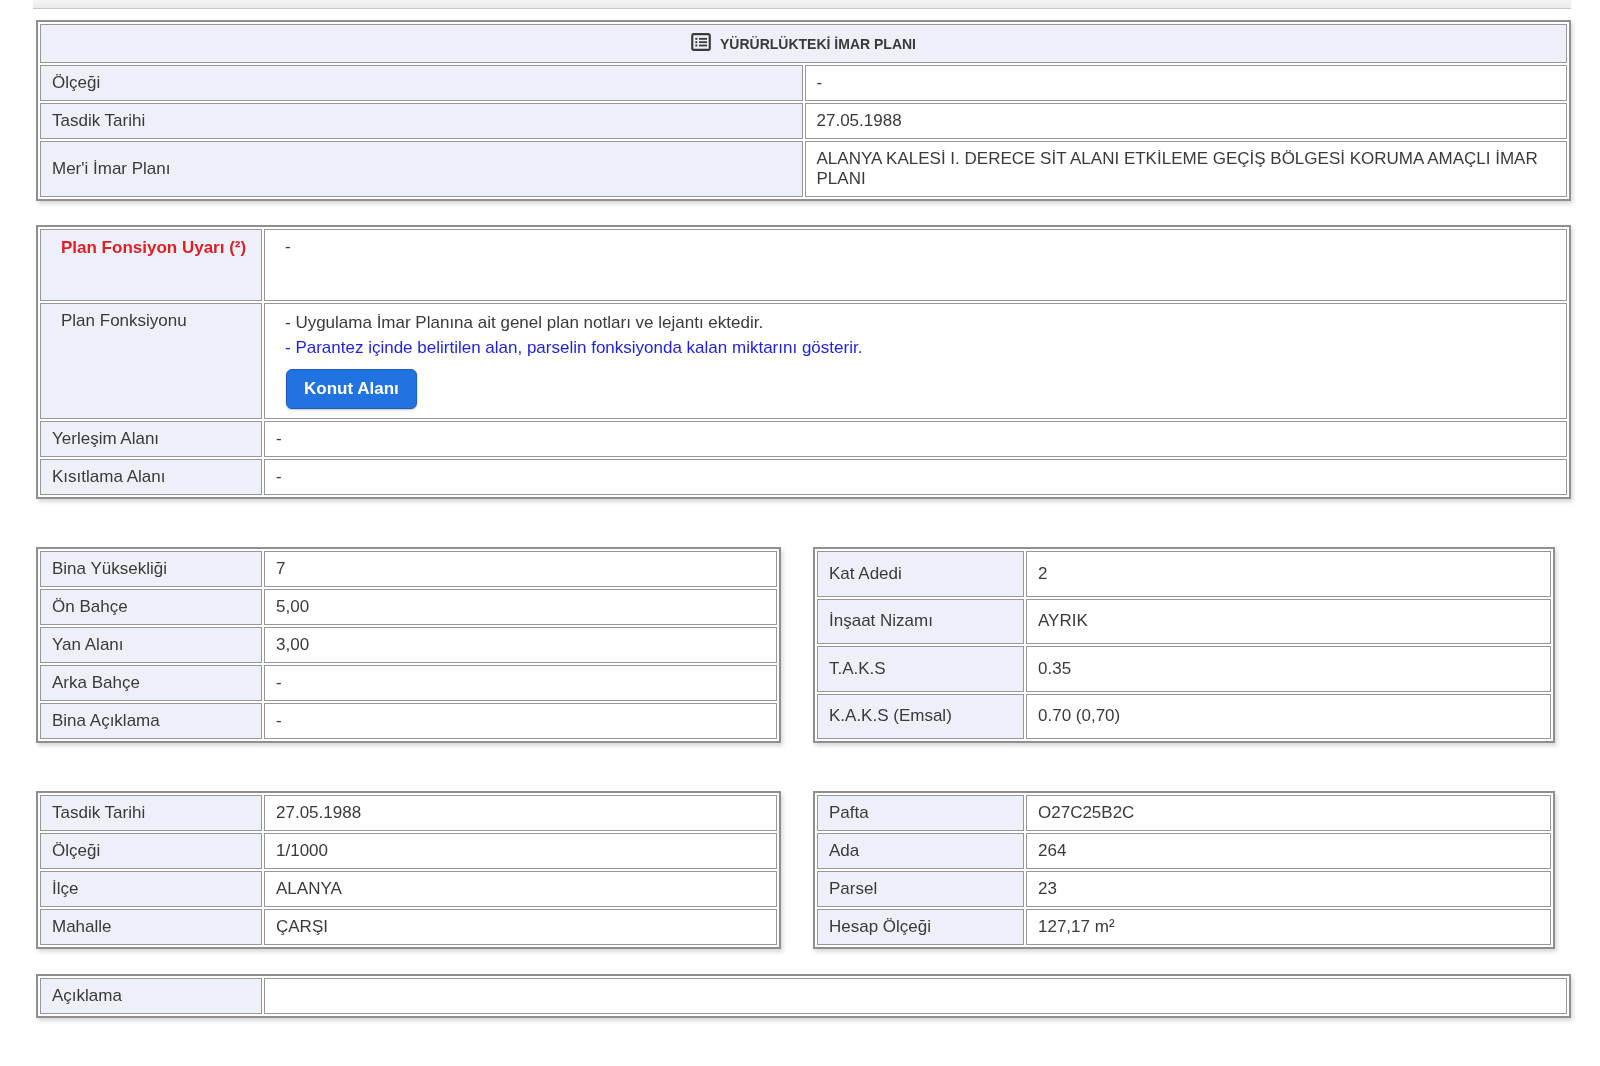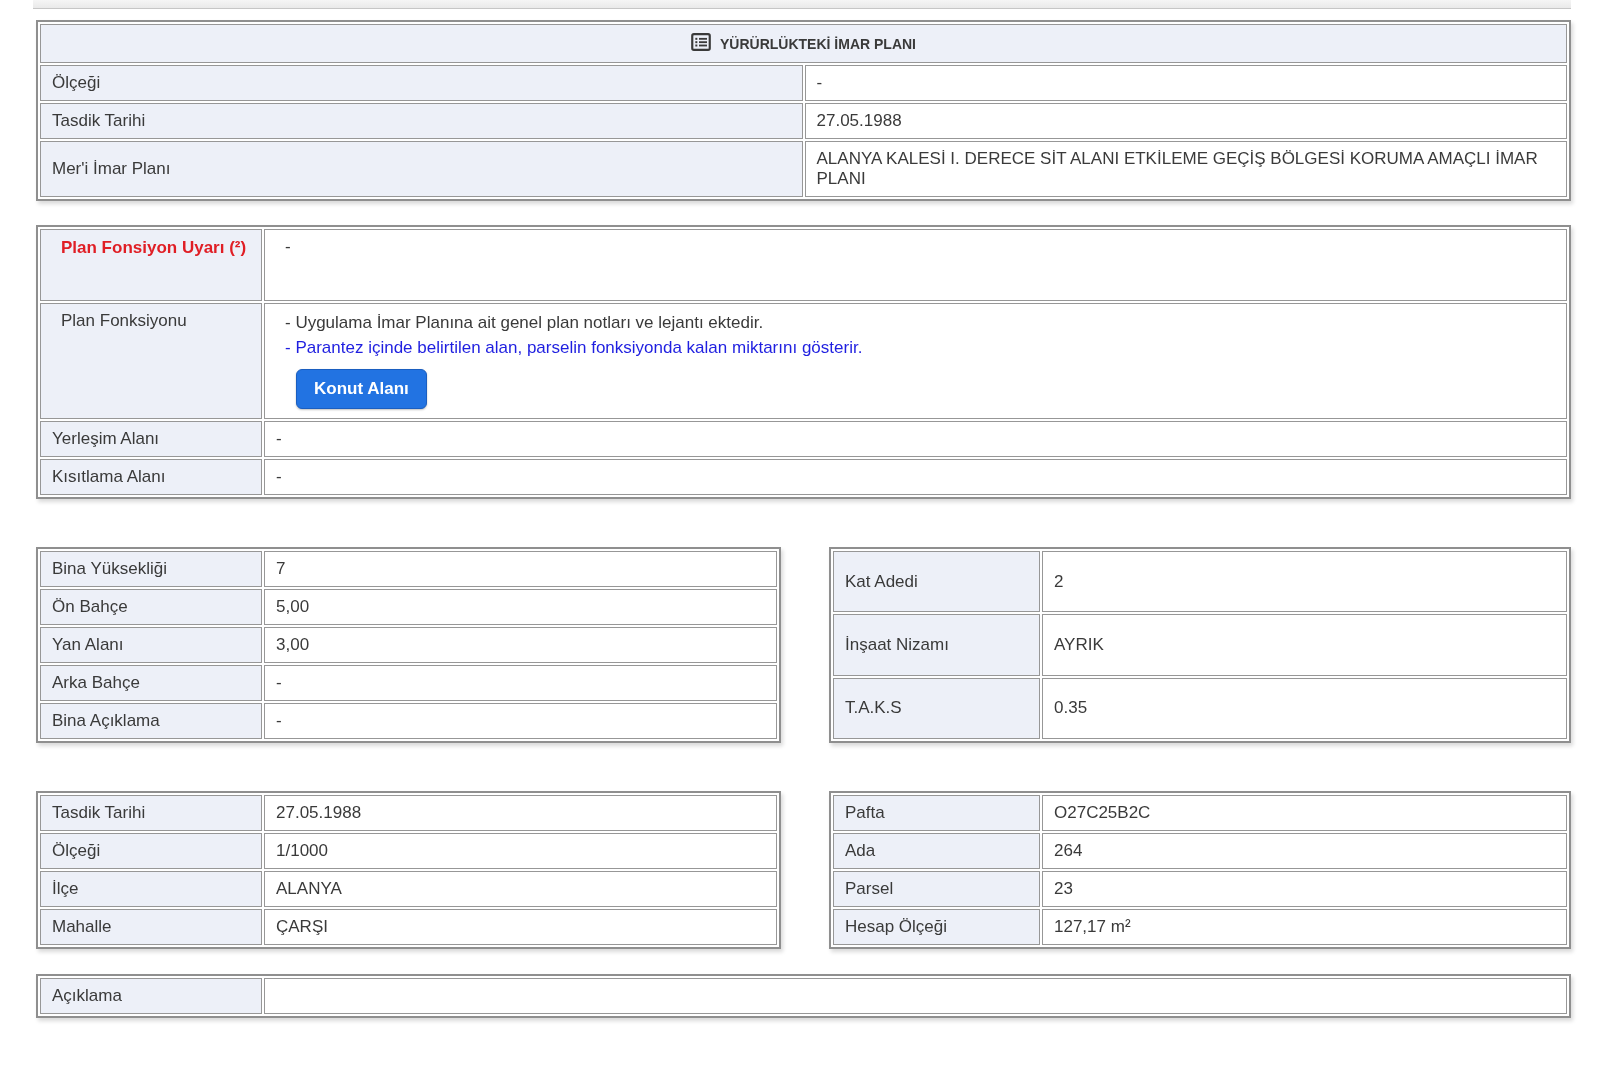--- a/index.html
+++ b/index.html
@@ -67,35 +67,35 @@
     font-weight: bold;
     line-height: 1.35;
   }
   tr.warning-row td { height: 72px; }
   tr.function-row td { height: 116px; }
   .note-plain { line-height: 1.45; color: #3a3a3a; }
   .note-emphasis { line-height: 1.45; color: #1f1fe0; font-weight: normal; }
   .zone-btn {
     display: inline-block;
     margin-top: 9px;
-    margin-left: 11px;
+    margin-left: 1px;
     background: #2273e2;
     border: 1px solid #1a5ec0;
     border-radius: 6px;
     color: #ffffff;
     font-family: "Liberation Sans", "DejaVu Sans", sans-serif;
     font-size: 17px;
     font-weight: bold;
     padding: 9px 17px;
     cursor: pointer;
     box-shadow: 0 1px 2px rgba(0,0,0,0.25);
   }
   .row-pair {
     display: flex;
-    gap: 48px;
+    gap: 32px;
     margin-top: 48px;
   }
   .mb-24 { margin-bottom: 24px; }
   .mb-27 { margin-bottom: 27px; }
   .mb-25 { margin-bottom: 25px; }
   .icon-svg { display: inline-block; vertical-align: middle; }
 </style>
 </head>
 <body>
 
@@ -197,20 +197,24 @@
           <td class="value std">2</td>
         </tr>
         <tr>
           <td class="label std">İnşaat Nizamı</td>
           <td class="value std">AYRIK</td>
         </tr>
         <tr>
           <td class="label std">T.A.K.S</td>
           <td class="value std">0.35</td>
         </tr>
+        <tr>
+          <td class="label std">K.A.K.S (Emsal)</td>
+          <td class="value std">0.70 (0,70)</td>
+        </tr>
       </tbody>
         </table>
     </div>
 
     <div class="row-pair mb-25">
       <table class="info half-left">
         <tbody>
             <tr>
           <td class="label std">Tasdik Tarihi</td>
           <td class="value std">27.05.1988</td>

